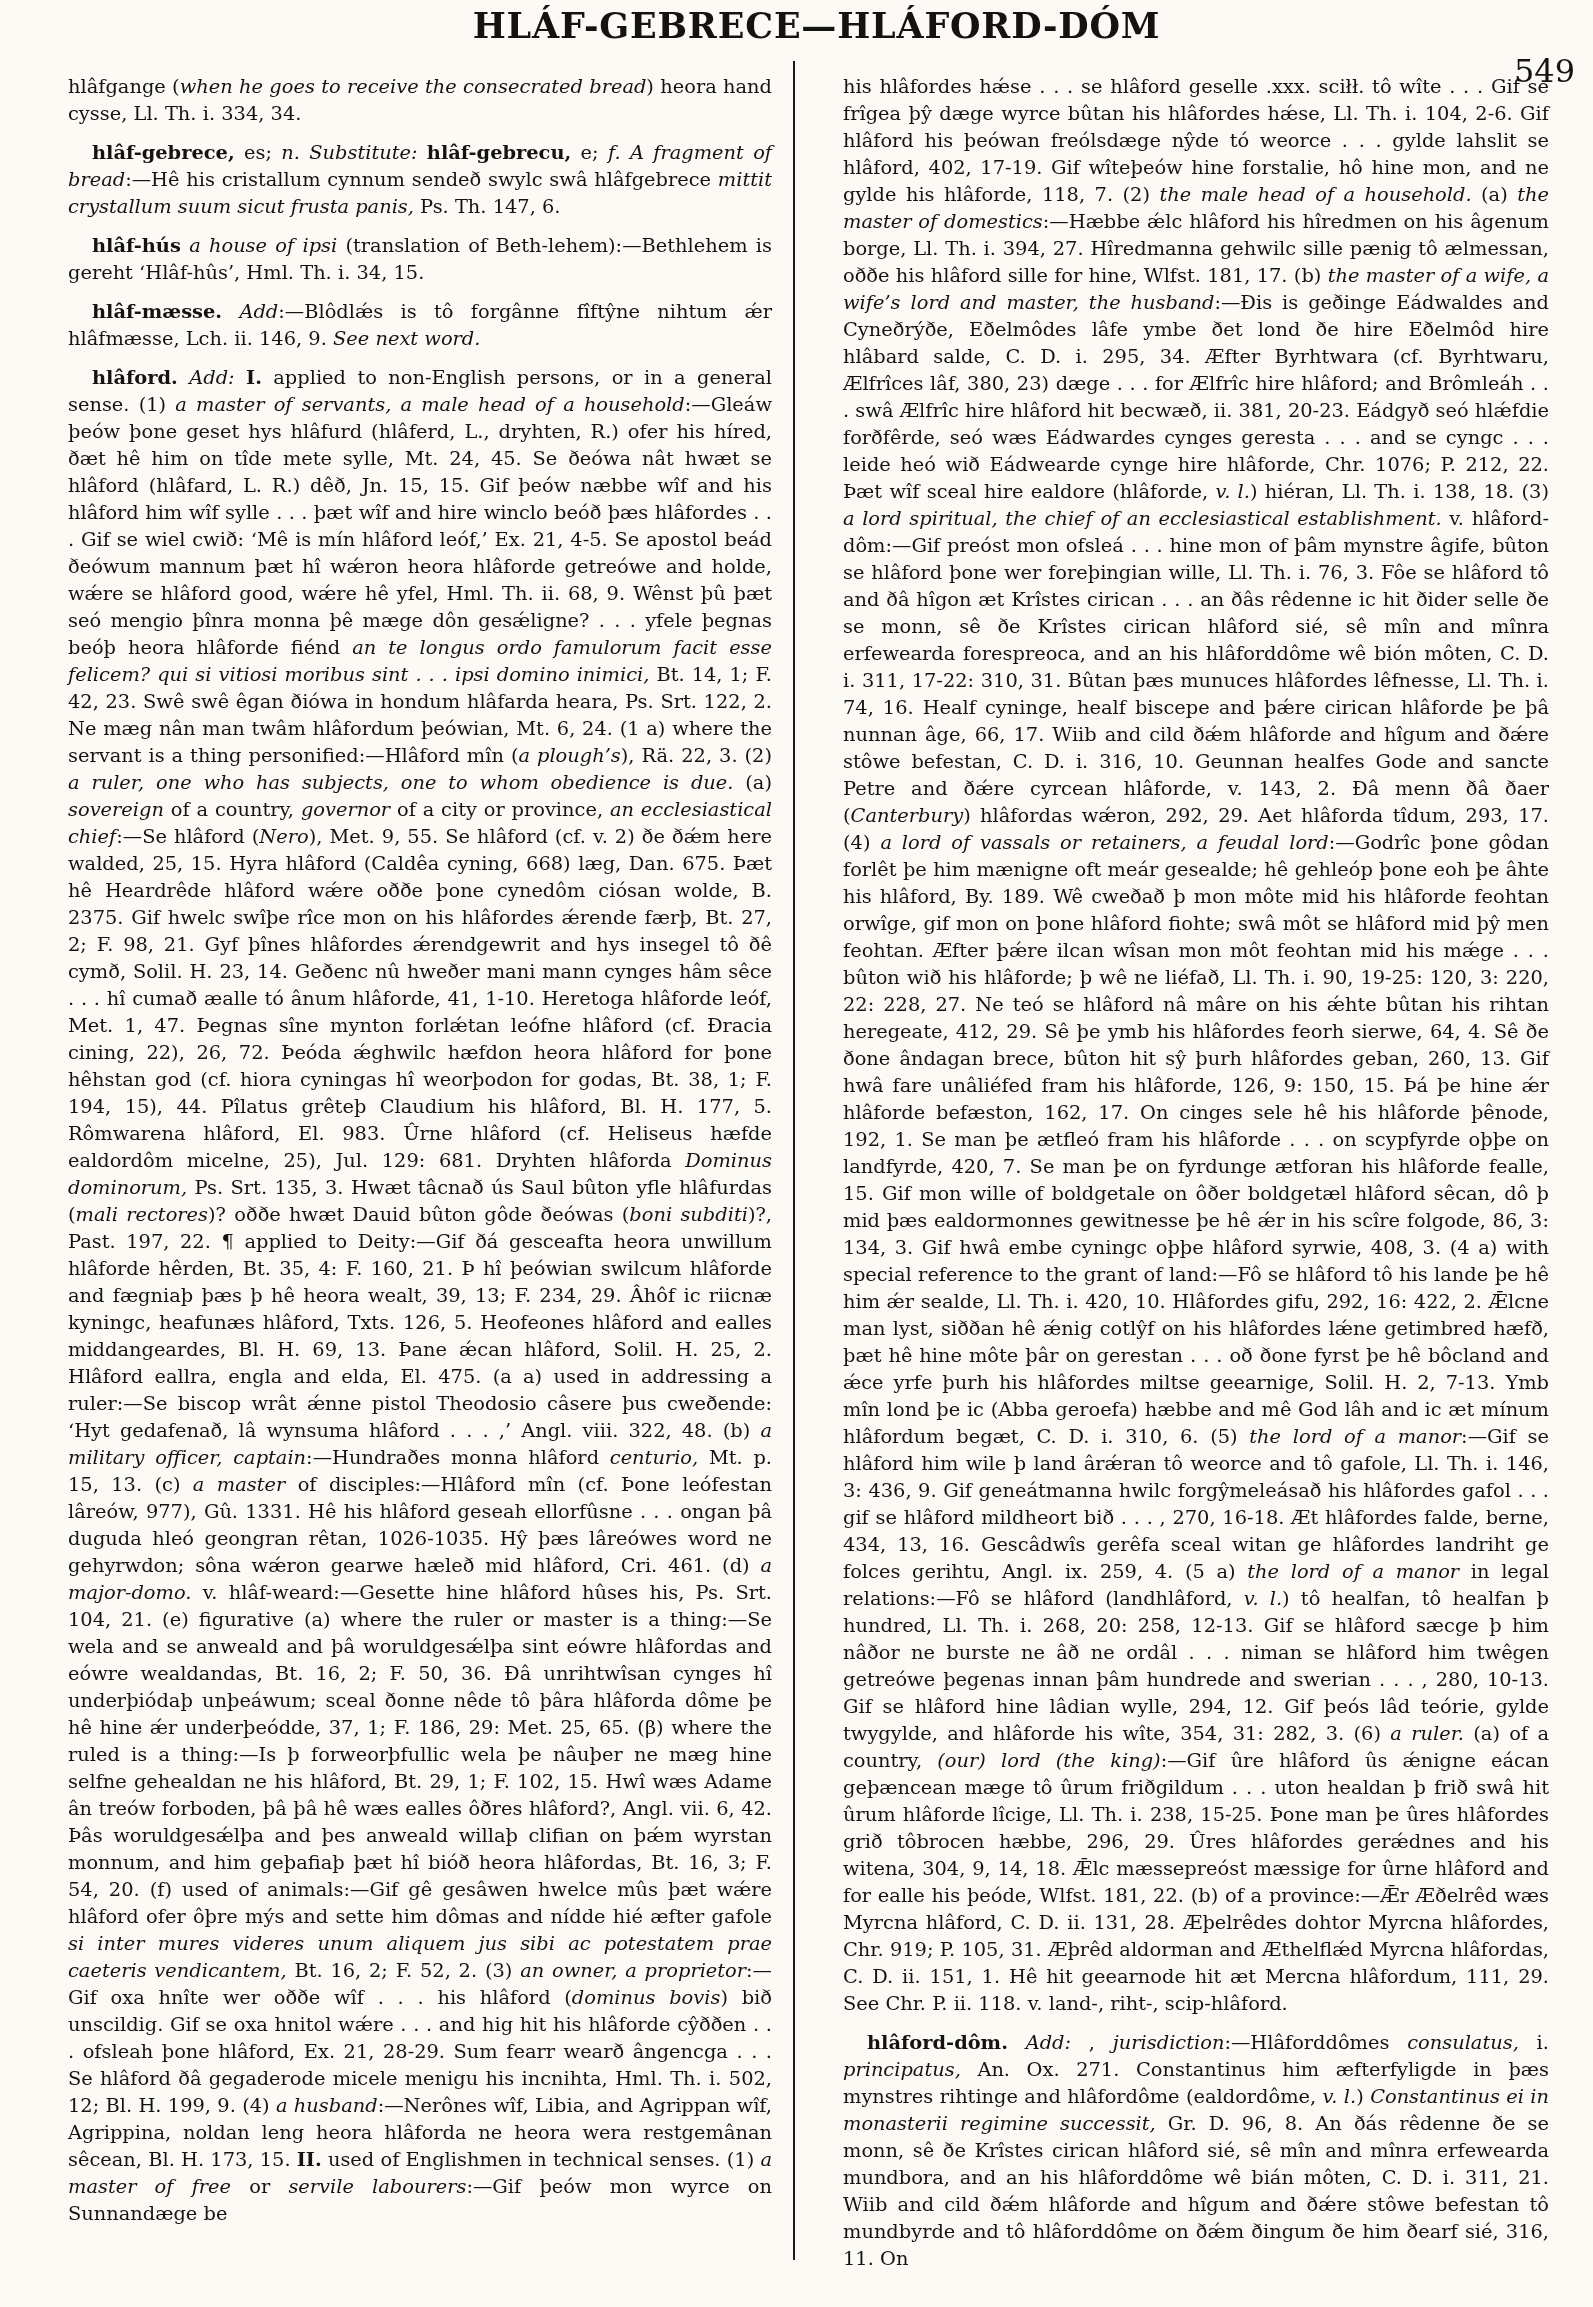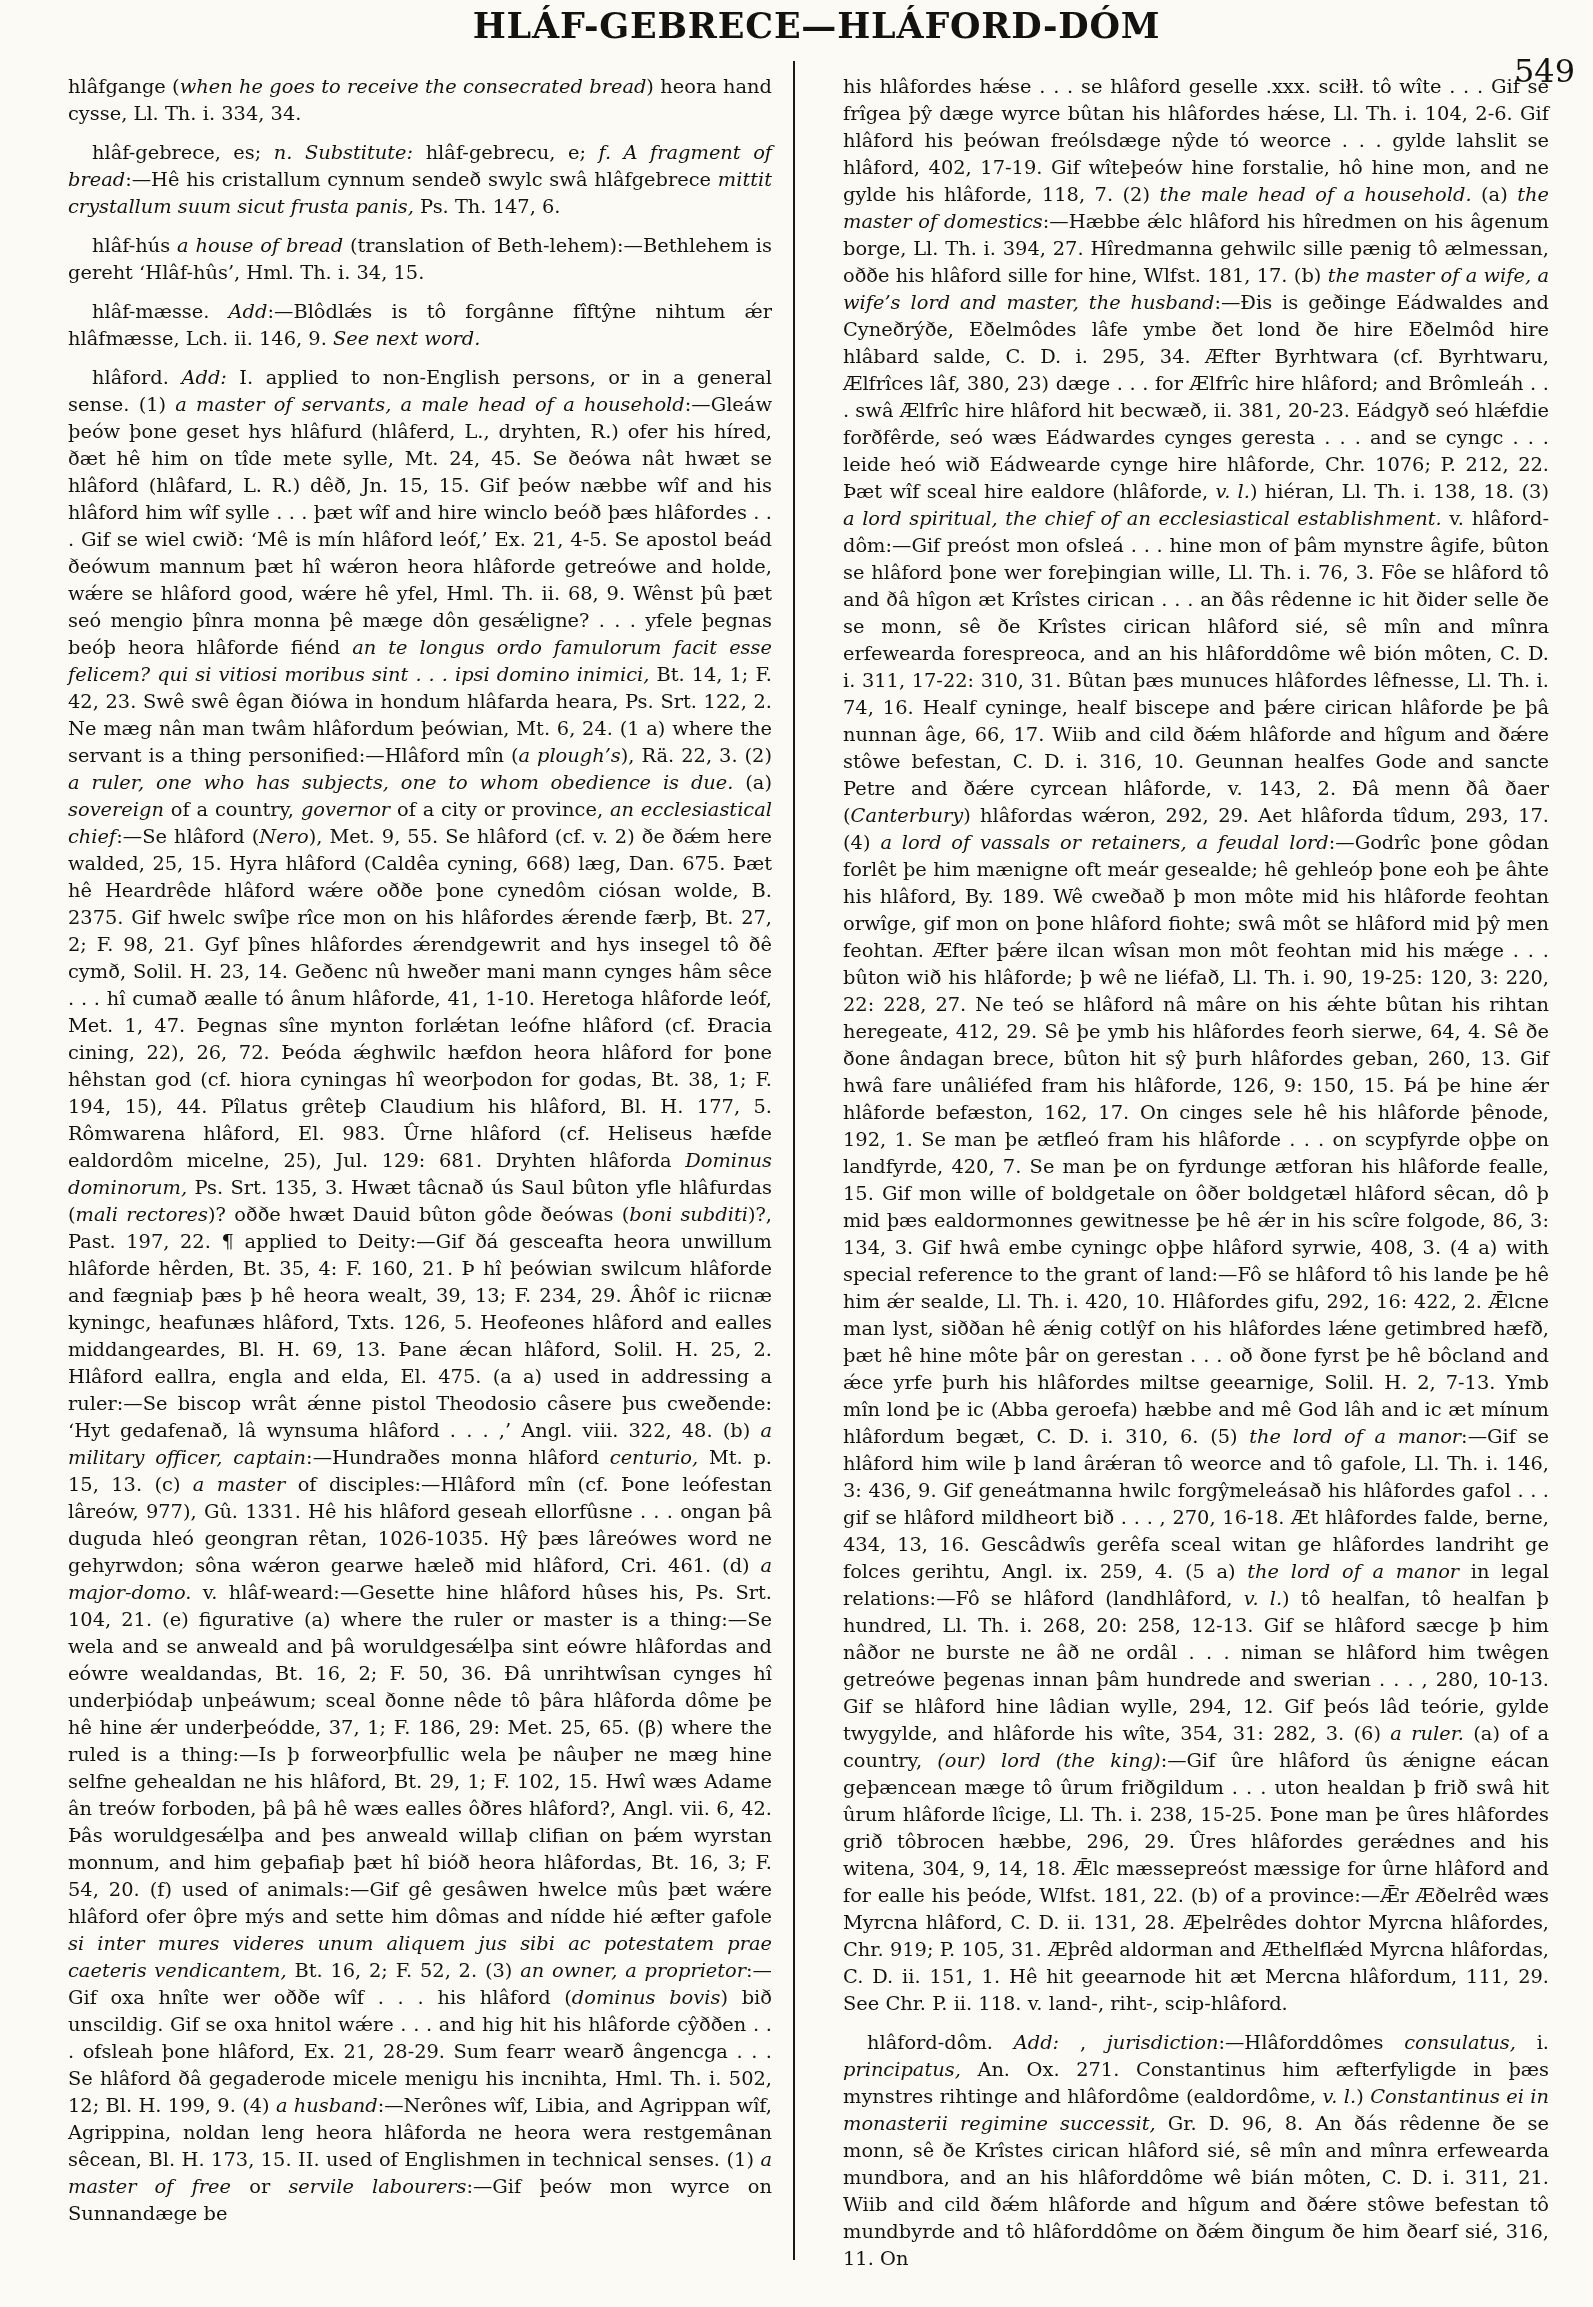--- a/index.html
+++ b/index.html
@@ -30,35 +30,35 @@
   .column{
     position:absolute;top:61px;width:728px;
     font-size:19.4px;line-height:27px;
     text-align:justify;text-justify:inter-word;
     overflow:hidden;height:2226px;
   }
   .col-left{left:56px;}
   .col-right{left:831px;width:730px;}
   .entry{margin:12px;text-indent:24px;}
   .entry.no-indent{text-indent:0;}
-  .b{font-weight:normal;}
+  .b{font-weight:bold;}
   .i{font-style:italic;}
   .p{font-style:normal;}
 </style>
 </head>
 <body>
 
 <div class="page">
   <div class="running-head">HLÁF-GEBRECE—HLÁFORD-DÓM</div>
   <div class="page-number">549</div>
   <div class="col-divider"></div>
   <div class="column col-left">
       <p class="entry no-indent"><span class="p">hlâfgange (</span><span class="i">when he goes to receive the consecrated bread</span><span class="p">) heora hand cysse, Ll. Th. i. 334, 34.</span></p>
       <p class="entry"><span class="b">hlâf-gebrece,</span><span class="p"> es; </span><span class="i">n.</span><span class="p">  </span><span class="i">Substitute:</span><span class="p"> </span><span class="b">hlâf-gebrecu,</span><span class="p"> e; </span><span class="i">f. A fragment of bread</span><span class="p">:—Hê his cristallum cynnum sendeð swylc swâ hlâfgebrece </span><span class="i">mittit crystallum suum sicut frusta panis,</span><span class="p"> Ps. Th. 147, 6.</span></p>
-      <p class="entry"><span class="b">hlâf-hús</span><span class="p"> </span><span class="i">a house of bread</span><span class="p"> (translation of Beth-lehem):—Bethlehem is gereht ‘Hlâf-hûs’, Hml. Th. i. 34, 15.</span></p>
+      <p class="entry"><span class="b">hlâf-hús</span><span class="p"> </span><span class="i">a house of ipsi</span><span class="p"> (translation of Beth-lehem):—Bethlehem is gereht ‘Hlâf-hûs’, Hml. Th. i. 34, 15.</span></p>
       <p class="entry"><span class="b">hlâf-mæsse.</span><span class="p">  </span><span class="i">Add</span><span class="p">:—Blôdlǽs is tô forgânne fîftŷne nihtum ǽr hlâfmæsse, Lch. ii. 146, 9.  </span><span class="i">See next word.</span></p>
       <p class="entry"><span class="b">hlâford.</span><span class="p">  </span><span class="i">Add:</span><span class="p"> </span><span class="b">I.</span><span class="p"> applied to non-English persons, or in a general sense.  (1) </span><span class="i">a master of servants, a male head of a household</span><span class="p">:—Gleáw þeów þone geset hys hlâfurd (hlâferd, L., dryhten, R.) ofer his híred, ðæt hê him on tîde mete sylle, Mt. 24, 45.  Se ðeówa nât hwæt se hlâford (hlâfard, L. R.) dêð, Jn. 15, 15.  Gif þeów næbbe wîf and his hlâford him wîf sylle . . . þæt wîf and hire winclo beóð þæs hlâfordes . . . Gif se wiel cwið: ‘Mê is mín hlâford leóf,’ Ex. 21, 4-5.  Se apostol beád ðeówum mannum þæt hî wǽron heora hlâforde getreówe and holde, wǽre se hlâford good, wǽre hê yfel, Hml. Th. ii. 68, 9.  Wênst þû þæt seó mengio þînra monna þê mæge dôn gesǽligne? . . . yfele þegnas beóþ heora hlâforde fiénd </span><span class="i">an te longus ordo famulorum facit esse felicem? qui si vitiosi moribus sint . . . ipsi domino inimici,</span><span class="p"> Bt. 14, 1; F. 42, 23.  Swê swê êgan ðiówa in hondum hlâfarda heara, Ps. Srt. 122, 2.  Ne mæg nân man twâm hlâfordum þeówian, Mt. 6, 24.  (1 a) where the servant is a thing personified:—Hlâford mîn (</span><span class="i">a plough’s</span><span class="p">), Rä. 22, 3.  (2) </span><span class="i">a ruler, one who has subjects, one to whom obedience is due.</span><span class="p">  (a) </span><span class="i">sovereign</span><span class="p"> of a country, </span><span class="i">governor</span><span class="p"> of a city or province, </span><span class="i">an ecclesiastical chief</span><span class="p">:—Se hlâford (</span><span class="i">Nero</span><span class="p">), Met. 9, 55.  Se hlâford (cf. v. 2) ðe ðǽm here walded, 25, 15.  Hyra hlâford (Caldêa cyning, 668) læg, Dan. 675.  Þæt hê Heardrêde hlâford wǽre oððe þone cynedôm ciósan wolde, B. 2375.  Gif hwelc swîþe rîce mon on his hlâfordes ǽrende færþ, Bt. 27, 2; F. 98, 21.  Gyf þînes hlâfordes ǽrendgewrit and hys insegel tô ðê cymð, Solil. H. 23, 14.  Geðenc nû hweðer mani mann cynges hâm sêce . . . hî cumað æalle tó ânum hlâforde, 41, 1-10.  Heretoga hlâforde leóf, Met. 1, 47.  Þegnas sîne mynton forlǽtan leófne hlâford (cf. Ðracia cining, 22), 26, 72.  Þeóda ǽghwilc hæfdon heora hlâford for þone hêhstan god (cf. hiora cyningas hî weorþodon for godas, Bt. 38, 1; F. 194, 15), 44.  Pîlatus grêteþ Claudium his hlâford, Bl. H. 177, 5.  Rômwarena hlâford, El. 983.  Ûrne hlâford (cf. Heliseus hæfde ealdordôm micelne, 25), Jul. 129: 681.  Dryhten hlâforda </span><span class="i">Dominus dominorum,</span><span class="p"> Ps. Srt. 135, 3.  Hwæt tâcnað ús Saul bûton yfle hlâfurdas (</span><span class="i">mali rectores</span><span class="p">)? oððe hwæt Dauid bûton gôde ðeówas (</span><span class="i">boni subditi</span><span class="p">)?, Past. 197, 22.  ¶ applied to Deity:—Gif ðá gesceafta heora unwillum hlâforde hêrden, Bt. 35, 4: F. 160, 21.  Þ hî þeówian swilcum hlâforde and fægniaþ þæs þ hê heora wealt, 39, 13; F. 234, 29.  Âhôf ic riicnæ kyningc, heafunæs hlâford, Txts. 126, 5.  Heofeones hlâford and ealles middangeardes, Bl. H. 69, 13.  Þane ǽcan hlâford, Solil. H. 25, 2.  Hlâford eallra, engla and elda, El. 475.  (a a) used in addressing a ruler:—Se biscop wrât ǽnne pistol Theodosio câsere þus cweðende: ‘Hyt gedafenað, lâ wynsuma hlâford . . . ,’ Angl. viii. 322, 48.  (b) </span><span class="i">a military officer, captain</span><span class="p">:—Hundraðes monna hlâford </span><span class="i">centurio,</span><span class="p"> Mt. p. 15, 13.  (c) </span><span class="i">a master</span><span class="p"> of disciples:—Hlâford mîn (cf. Þone leófestan lâreów, 977), Gû. 1331.  Hê his hlâford geseah ellorfûsne . . . ongan þâ duguda hleó geongran rêtan, 1026-1035.  Hŷ þæs lâreówes word ne gehyrwdon; sôna wǽron gearwe hæleð mid hlâford, Cri. 461.  (d) </span><span class="i">a major-domo.</span><span class="p">  v. hlâf-weard:—Gesette hine hlâford hûses his, Ps. Srt. 104, 21.  (e) figurative (a) where the ruler or master is a thing:—Se wela and se anweald and þâ woruldgesǽlþa sint eówre hlâfordas and eówre wealdandas, Bt. 16, 2; F. 50, 36.  Ðâ unrihtwîsan cynges hî underþiódaþ unþeáwum; sceal ðonne nêde tô þâra hlâforda dôme þe hê hine ǽr underþeódde, 37, 1; F. 186, 29: Met. 25, 65.  (β) where the ruled is a thing:—Is þ forweorþfullic wela þe nâuþer ne mæg hine selfne gehealdan ne his hlâford, Bt. 29, 1; F. 102, 15.  Hwî wæs Adame ân treów forboden, þâ þâ hê wæs ealles ôðres hlâford?, Angl. vii. 6, 42.  Þâs woruldgesǽlþa and þes anweald willaþ clifian on þǽm wyrstan monnum, and him geþafiaþ þæt hî bióð heora hlâfordas, Bt. 16, 3; F. 54, 20.  (f) used of animals:—Gif gê gesâwen hwelce mûs þæt wǽre hlâford ofer ôþre mýs and sette him dômas and nídde hié æfter gafole </span><span class="i">si inter mures videres unum aliquem jus sibi ac potestatem prae caeteris vendicantem,</span><span class="p"> Bt. 16, 2; F. 52, 2.  (3) </span><span class="i">an owner, a proprietor</span><span class="p">:—Gif oxa hnîte wer oððe wîf . . . his hlâford (</span><span class="i">dominus bovis</span><span class="p">) bið unscildig.  Gif se oxa hnitol wǽre . . . and hig hit his hlâforde cŷððen . . . ofsleah þone hlâford, Ex. 21, 28-29.  Sum fearr wearð ângencga . . . Se hlâford ðâ gegaderode micele menigu his incnihta, Hml. Th. i. 502, 12; Bl. H. 199, 9.  (4) </span><span class="i">a husband</span><span class="p">:—Nerônes wîf, Libia, and Agrippan wîf, Agrippina, noldan leng heora hlâforda ne heora wera restgemânan sêcean, Bl. H. 173, 15.  </span><span class="b">II.</span><span class="p"> used of Englishmen in technical senses.  (1) </span><span class="i">a master of free</span><span class="p"> or </span><span class="i">servile labourers</span><span class="p">:—Gif þeów mon wyrce on Sunnandæge be</span></p>
     </div>
   <div class="column col-right">
       <p class="entry no-indent"><span class="p">his hlâfordes hǽse . . . se hlâford geselle .xxx. sciłł. tô wîte . . . Gif se frîgea þŷ dæge wyrce bûtan his hlâfordes hǽse, Ll. Th. i. 104, 2-6.  Gif hlâford his þeówan freólsdæge nŷde tó weorce . . . gylde lahslit se hlâford, 402, 17-19.  Gif wîteþeów hine forstalie, hô hine mon, and ne gylde his hlâforde, 118, 7.  (2) </span><span class="i">the male head of a household.</span><span class="p">  (a) </span><span class="i">the master of domestics</span><span class="p">:—Hæbbe ǽlc hlâford his hîredmen on his âgenum borge, Ll. Th. i. 394, 27.  Hîredmanna gehwilc sille pænig tô ælmessan, oððe his hlâford sille for hine, Wlfst. 181, 17.  (b) </span><span class="i">the master of a wife, a wife’s lord and master, the husband</span><span class="p">:—Ðis is geðinge Eádwaldes and Cyneðrýðe, Eðelmôdes lâfe ymbe ðet lond ðe hire Eðelmôd hire hlâbard salde, C. D. i. 295, 34.  Æfter Byrhtwara (cf. Byrhtwaru, Ælfrîces lâf, 380, 23) dæge . . . for Ælfrîc hire hlâford; and Brômleáh . . . swâ Ælfrîc hire hlâford hit becwæð, ii. 381, 20-23.  Eádgyð seó hlǽfdie forðfêrde, seó wæs Eádwardes cynges geresta . . . and se cyngc . . . leide heó wið Eádwearde cynge hire hlâforde, Chr. 1076; P. 212, 22.  Þæt wîf sceal hire ealdore (hlâforde, </span><span class="i">v. l.</span><span class="p">) hiéran, Ll. Th. i. 138, 18.  (3) </span><span class="i">a lord spiritual, the chief of an ecclesiastical establishment.</span><span class="p">  v. hlâford-dôm:—Gif preóst mon ofsleá . . . hine mon of þâm mynstre âgife, bûton se hlâford þone wer foreþingian wille, Ll. Th. i. 76, 3.  Fôe se hlâford tô and ðâ hîgon æt Krîstes cirican . . . an ðâs rêdenne ic hit ðider selle ðe se monn, sê ðe Krîstes cirican hlâford sié, sê mîn and mînra erfewearda forespreoca, and an his hlâforddôme wê bión môten, C. D. i. 311, 17-22: 310, 31.  Bûtan þæs munuces hlâfordes lêfnesse, Ll. Th. i. 74, 16.  Healf cyninge, healf biscepe and þǽre cirican hlâforde þe þâ nunnan âge, 66, 17.  Wiib and cild ðǽm hlâforde and hîgum and ðǽre stôwe befestan, C. D. i. 316, 10.  Geunnan healfes Gode and sancte Petre and ðǽre cyrcean hlâforde, v. 143, 2.  Ðâ menn ðâ ðaer (</span><span class="i">Canterbury</span><span class="p">) hlâfordas wǽron, 292, 29.  Aet hlâforda tîdum, 293, 17.  (4) </span><span class="i">a lord of vassals or retainers, a feudal lord</span><span class="p">:—Godrîc þone gôdan forlêt þe him mænigne oft meár gesealde; hê gehleóp þone eoh þe âhte his hlâford, By. 189.  Wê cweðað þ mon môte mid his hlâforde feohtan orwîge, gif mon on þone hlâford fiohte; swâ môt se hlâford mid þŷ men feohtan.  Æfter þǽre ilcan wîsan mon môt feohtan mid his mǽge . . . bûton wið his hlâforde; þ wê ne liéfað, Ll. Th. i. 90, 19-25: 120, 3: 220, 22: 228, 27.  Ne teó se hlâford nâ mâre on his ǽhte bûtan his rihtan heregeate, 412, 29.  Sê þe ymb his hlâfordes feorh sierwe, 64, 4.  Sê ðe ðone ândagan brece, bûton hit sŷ þurh hlâfordes geban, 260, 13.  Gif hwâ fare unâliéfed fram his hlâforde, 126, 9: 150, 15.  Þá þe hine ǽr hlâforde befæston, 162, 17.  On cinges sele hê his hlâforde þênode, 192, 1.  Se man þe ætfleó fram his hlâforde . . . on scypfyrde oþþe on landfyrde, 420, 7.  Se man þe on fyrdunge ætforan his hlâforde fealle, 15.  Gif mon wille of boldgetale on ôðer boldgetæl hlâford sêcan, dô þ mid þæs ealdormonnes gewitnesse þe hê ǽr in his scîre folgode, 86, 3: 134, 3.  Gif hwâ embe cyningc oþþe hlâford syrwie, 408, 3.  (4 a) with special reference to the grant of land:—Fô se hlâford tô his lande þe hê him ǽr sealde, Ll. Th. i. 420, 10.  Hlâfordes gifu, 292, 16: 422, 2.  Ǣlcne man lyst, siððan hê ǽnig cotlŷf on his hlâfordes lǽne getimbred hæfð, þæt hê hine môte þâr on gerestan . . . oð ðone fyrst þe hê bôcland and ǽce yrfe þurh his hlâfordes miltse geearnige, Solil. H. 2, 7-13.  Ymb mîn lond þe ic (Abba geroefa) hæbbe and mê God lâh and ic æt mínum hlâfordum begæt, C. D. i. 310, 6.  (5) </span><span class="i">the lord of a manor</span><span class="p">:—Gif se hlâford him wile þ land ârǽran tô weorce and tô gafole, Ll. Th. i. 146, 3: 436, 9.  Gif geneátmanna hwilc forgŷmeleásað his hlâfordes gafol . . . gif se hlâford mildheort bið . . . , 270, 16-18.  Æt hlâfordes falde, berne, 434, 13, 16.  Gescâdwîs gerêfa sceal witan ge hlâfordes landriht ge folces gerihtu, Angl. ix. 259, 4.  (5 a) </span><span class="i">the lord of a manor</span><span class="p"> in legal relations:—Fô se hlâford (landhlâford, </span><span class="i">v. l.</span><span class="p">) tô healfan, tô healfan þ hundred, Ll. Th. i. 268, 20: 258, 12-13.  Gif se hlâford sæcge þ him nâðor ne burste ne âð ne ordâl . . . niman se hlâford him twêgen getreówe þegenas innan þâm hundrede and swerian . . . , 280, 10-13.  Gif se hlâford hine lâdian wylle, 294, 12.  Gif þeós lâd teórie, gylde twygylde, and hlâforde his wîte, 354, 31: 282, 3.  (6) </span><span class="i">a ruler.</span><span class="p">  (a) of a country, </span><span class="i">(our) lord</span><span class="p"> </span><span class="i">(the king)</span><span class="p">:—Gif ûre hlâford ûs ǽnigne eácan geþæncean mæge tô ûrum friðgildum . . . uton healdan þ frið swâ hit ûrum hlâforde lîcige, Ll. Th. i. 238, 15-25.  Þone man þe ûres hlâfordes grið tôbrocen hæbbe, 296, 29.  Ûres hlâfordes gerǽdnes and his witena, 304, 9, 14, 18.  Ǣlc mæssepreóst mæssige for ûrne hlâford and for ealle his þeóde, Wlfst. 181, 22.  (b) of a province:—Ǣr Æðelrêd wæs Myrcna hlâford, C. D. ii. 131, 28.  Æþelrêdes dohtor Myrcna hlâfordes, Chr. 919; P. 105, 31.  Æþrêd aldorman and Æthelflǽd Myrcna hlâfordas, C. D. ii. 151, 1.  Hê hit geearnode hit æt Mercna hlâfordum, 111, 29.  See Chr. P. ii. 118.  v. land-, riht-, scip-hlâford.</span></p>
       <p class="entry"><span class="b">hlâford-dôm.</span><span class="p">  </span><span class="i">Add:</span><span class="p"> , </span><span class="i">jurisdiction</span><span class="p">:—Hlâforddômes </span><span class="i">consulatus,</span><span class="p"> i. </span><span class="i">principatus,</span><span class="p"> An. Ox. 271.  Constantinus him æfterfyligde in þæs mynstres rihtinge and hlâfordôme (ealdordôme, </span><span class="i">v. l.</span><span class="p">) </span><span class="i">Constantinus ei in monasterii regimine successit,</span><span class="p"> Gr. D. 96, 8.  An ðás rêdenne ðe se monn, sê ðe Krîstes cirican hlâford sié, sê mîn and mînra erfewearda mundbora, and an his hlâforddôme wê bián môten, C. D. i. 311, 21.  Wiib and cild ðǽm hlâforde and hîgum and ðǽre stôwe befestan tô mundbyrde and tô hlâforddôme on ðǽm ðingum ðe him ðearf sié, 316, 11.  On</span></p>
     </div>
 </div>
 
 

